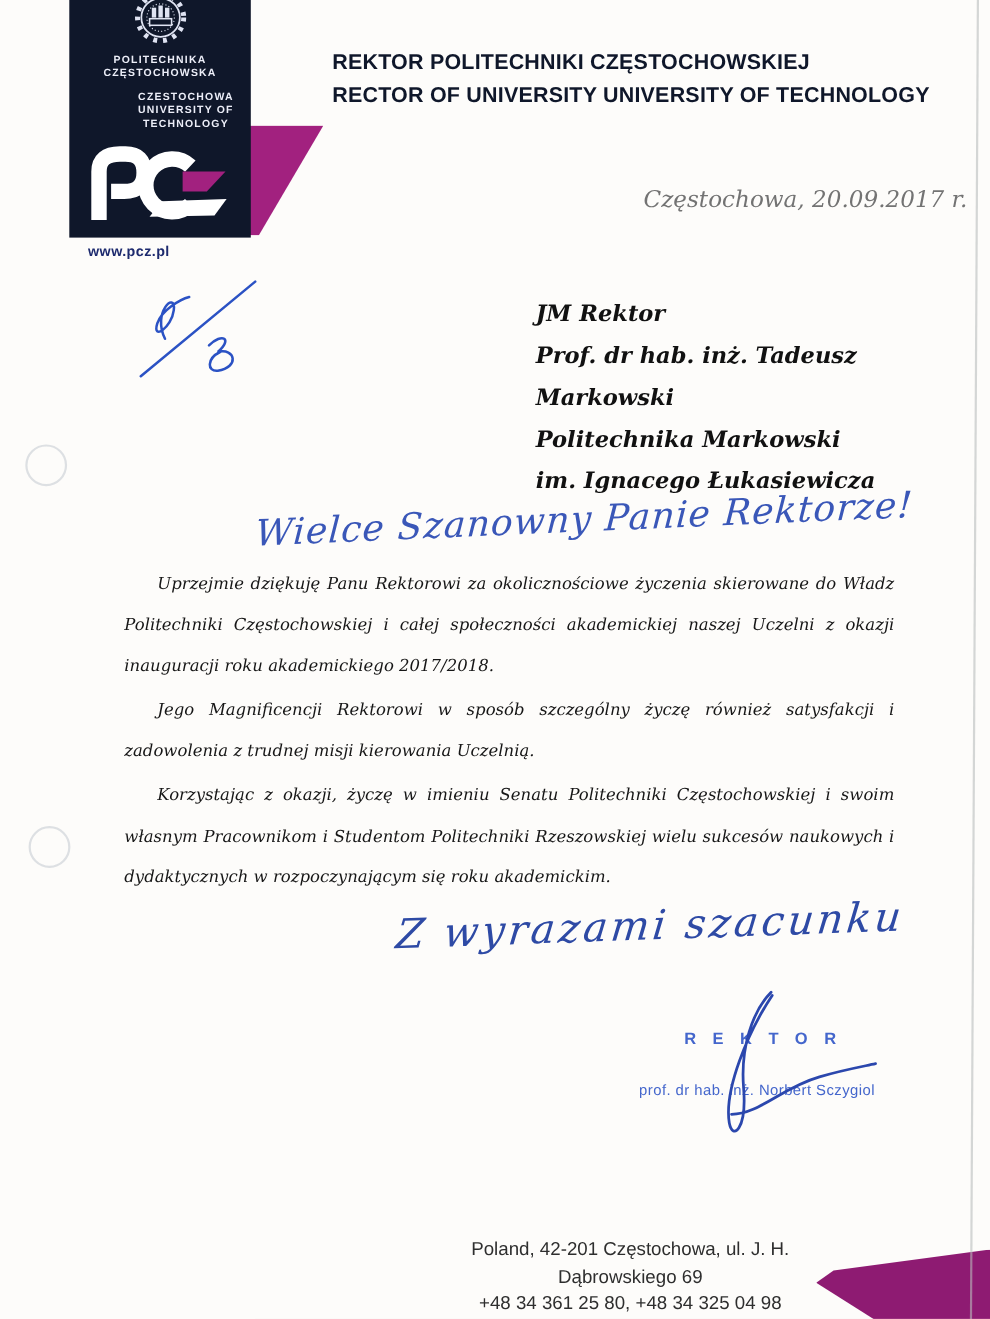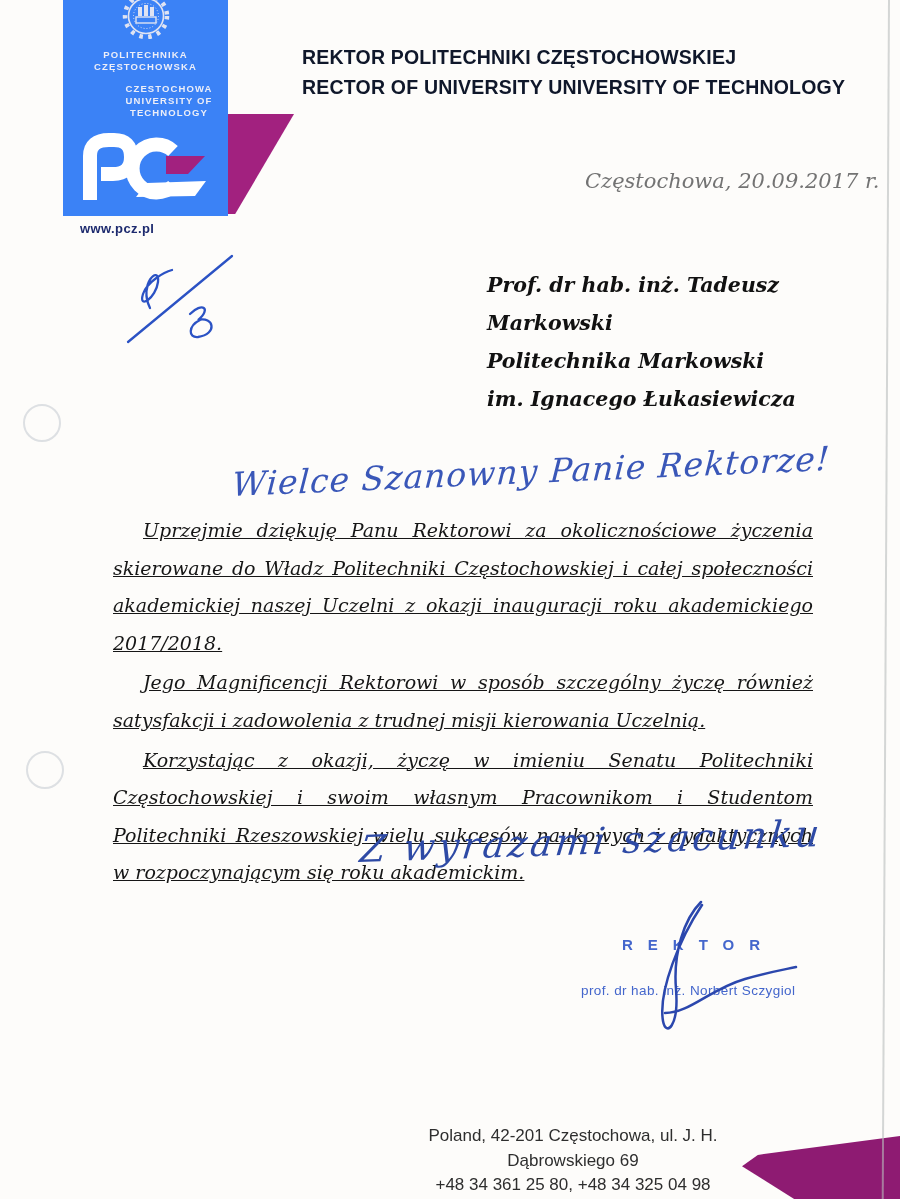--- a/index.html
+++ b/index.html
@@ -5,21 +5,21 @@
   html,body { margin:0; padding:0; background:#e8e8e8; }
   .page {
     position:relative; width:900px; height:1199px; margin:0 auto;
     background:#fdfcfa; overflow:hidden;
     font-family:"Liberation Sans", sans-serif;
   }
 
   
   .navy-block {
     position:absolute; left:63px; top:0; width:165px; height:216px;
-    background:#3b82f6; z-index:2; text-align:center; color:#eceef8;
+    background:#0f172a; z-index:2; text-align:center; color:#eceef8;
   }
   .magenta-blade {
     position:absolute; left:224px; top:114px; width:70px; height:100px;
     background:#a2217f; clip-path:polygon(0 0,100% 0,16% 100%,0 100%); z-index:1;
   }
   .emblem { position:absolute; top:-5px; left:50%; transform:translateX(-50%); }
   .lh-line { font-size:9.5px; letter-spacing:1.1px; font-weight:bold; line-height:12px; }
   .lh-pl { position:absolute; top:49px; left:0; right:0; }
   .lh-en { position:absolute; top:83px; left:0; right:0;margin-left:47px; }
   .pcz-logo { position:absolute; left:6px; top:126px; }
@@ -43,22 +43,22 @@
     position:absolute; left:487px; top:266px; font-family:"DejaVu Serif", serif;
     font-style:italic; font-weight:bold; font-size:20.5px; line-height:38px; color:#111;
   }
   .salutation {
     position:absolute; left:232px; top:452px; font-family:"DejaVu Serif", serif;
     font-style:italic; font-size:33px; color:#3a57b8; letter-spacing:1px;
     transform:rotate(-2.5deg) skewX(-6deg); white-space:nowrap;
   }
   .body-text {
     position:absolute; left:113px; top:512px; width:700px;
-    font-family:"DejaVu Serif", serif; font-style:italic; font-size:19px;
-    line-height:37.6px; color:#161616; text-align:justify;text-decoration:underline;
+    font-family:"DejaVu Serif", serif; font-style:italic; font-size:15px;
+    line-height:37.6px; color:#161616; text-align:justify;
   }
   .body-text p { margin:0; text-indent:30px; }
   .body-text p + p { margin-top:2px; }
   .closing {
     position:absolute; left:360px; top:820px; font-family:"DejaVu Serif", serif;
     font-style:italic; font-size:37px; color:#2e4aa5; letter-spacing:3px;
     transform:rotate(-2deg) skewX(-8deg); white-space:nowrap;
   }
 
   
@@ -135,20 +135,21 @@
 
   <svg class="paraph-svg" width="136" height="108" viewBox="0 0 136 108">
     <g fill="none" stroke="#2b52c4" stroke-width="2.3" stroke-linecap="round">
       <path d="M34,66 C22,42 44,22 42,40 C40,56 22,68 27,52 C31,40 48,30 56,28"></path>
       <path d="M12,100 L116,14"></path>
       <path d="M74,72 C86,60 96,66 82,78 C98,74 102,92 82,95 C72,96 72,84 84,78"></path>
     </g>
   </svg>
 
   <div class="recipient">
+    <div>JM Rektor</div>
     <div>Prof. dr hab. inż. Tadeusz Markowski</div>
     <div>Politechnika Markowski</div>
     <div>im. Ignacego Łukasiewicza</div>
   </div>
 
   <div class="hole hole-1"></div>
   <div class="hole hole-2"></div>
 
   <div class="salutation">Wielce Szanowny Panie Rektorze!</div>
 

